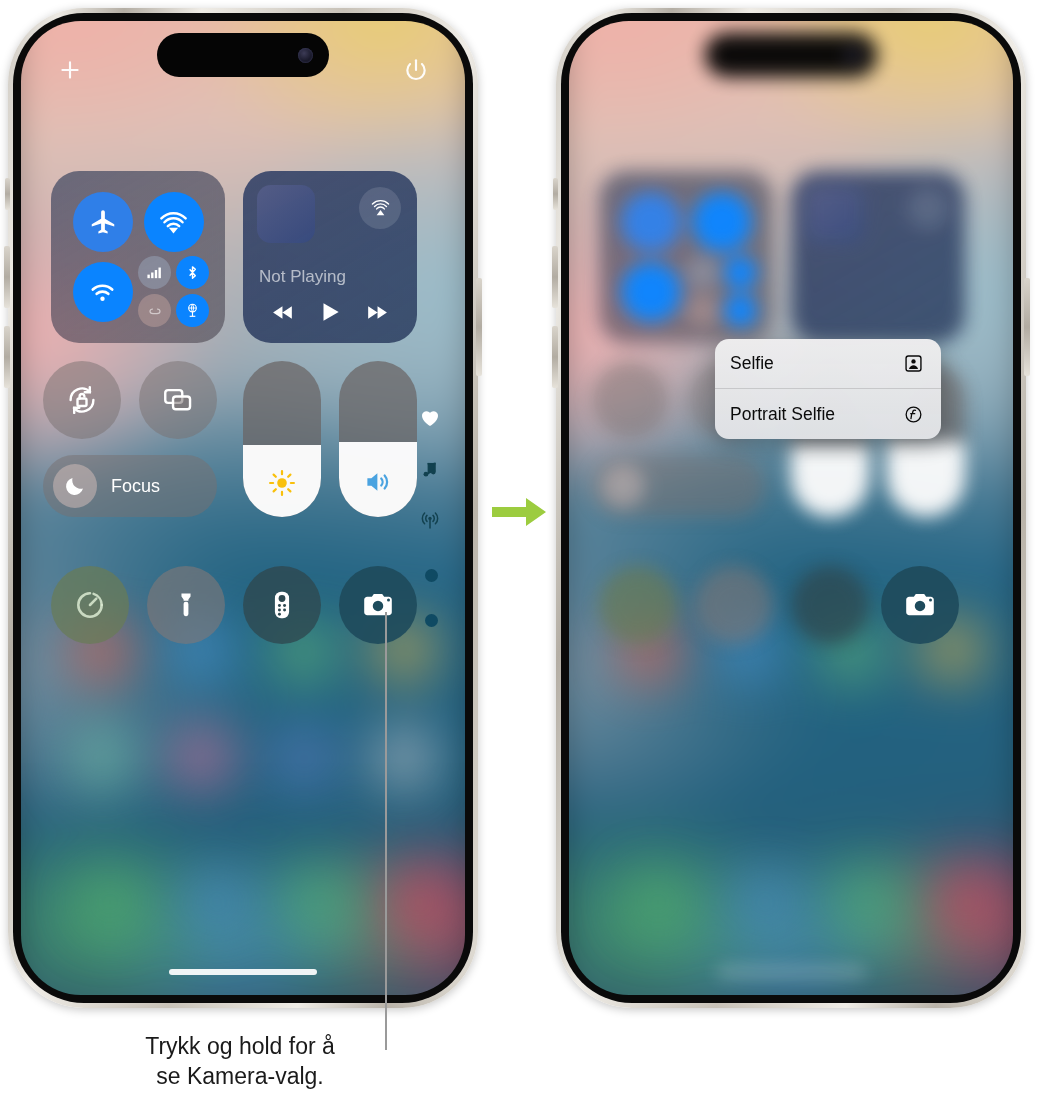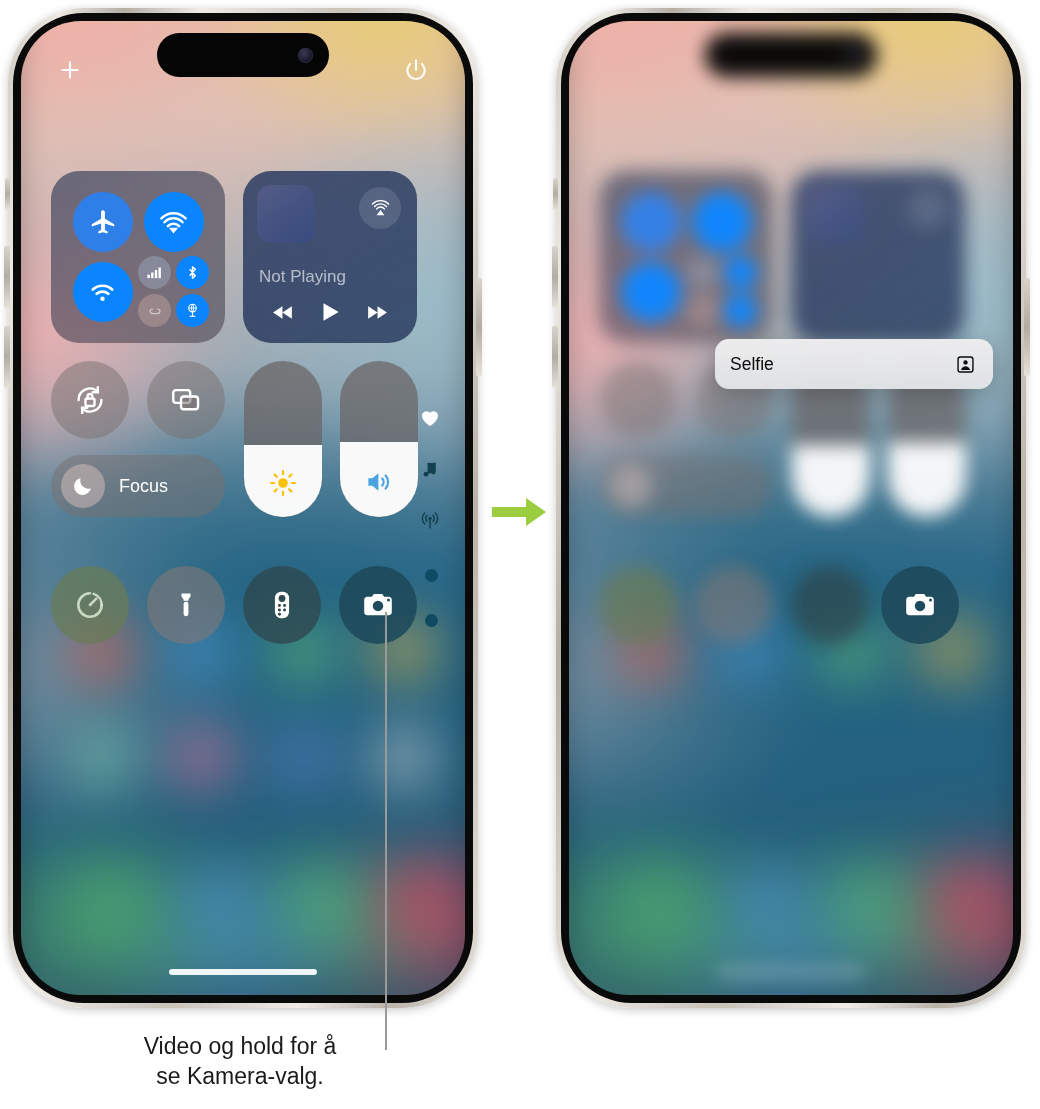--- a/index.html
+++ b/index.html
@@ -130,21 +130,21 @@
   .media .title {
     position:absolute; left:16px; top:96px;
     color: rgba(255,255,255,.62); font-size:17px; font-weight:500;
   }
   .media .transport {
     position:absolute; left:0; right:0; bottom:14px;
     display:flex; align-items:center; justify-content:space-around; padding:0 18px;
     color:#fff;
   }
 
-  .row2 { display:flex; gap:19px; margin-top:18px; }
+  .row2 { display:flex; gap:26px; margin-top:18px;justify-content:flex-end; }
   .leftcol { width:174px; }
   .toggles { display:flex; gap:18px; }
   .circ {
     width:78px; height:78px; border-radius:50%;
     background: rgba(120,112,112,.50);
     display:flex; align-items:center; justify-content:center;
   }
   .focus {
     margin-top:16px; width:174px; height:62px; border-radius:31px;
     background: rgba(120,112,112,.50);
@@ -187,21 +187,21 @@
   .dots { position:absolute; right:27px; top:548px; }
   .dot { width:13px; height:13px; border-radius:50%; background:#0f4a63; margin-bottom:32px; }
 
   .home-ind {
     position:absolute; left:50%; transform:translateX(-50%); bottom:20px;
     width:148px; height:6px; border-radius:3px; background: rgba(255,255,255,.92);
   }
 
   
   .popup {
-    position:absolute; left:146px; top:318px; width:278px;
+    position:absolute; left:146px; top:318px; width:226px;
     border-radius:14px; overflow:hidden;
     background: linear-gradient(180deg, rgba(239,238,239,.97), rgba(226,228,231,.96));
     box-shadow: 0 6px 22px rgba(0,0,0,.22);
     backdrop-filter: blur(18px);
   }
   .pitem {
     height:50px; display:flex; align-items:center; justify-content:space-between;
     padding: 0 16px 0 15px;
     border-bottom: 1px solid rgba(0,0,0,.13);
     color:#0b0b0b; font-size:17.5px;
@@ -578,29 +578,38 @@
             <svg viewBox="0 0 24 24" width="21" height="21" fill="none" stroke="#0b0b0b" stroke-width="1.6">
               <rect x="3.5" y="3.5" width="17" height="17" rx="2.6"></rect>
               <circle cx="12" cy="9.6" r="2.5" fill="#0b0b0b" stroke="none"></circle>
               <path d="M6.8 18.2c.9-2.8 3-4.2 5.2-4.2s4.3 1.4 5.2 4.2z" fill="#0b0b0b" stroke="none"></path>
             </svg>
           </span>
         </div>
 
 
 
+        <div class="pitem">
+          <span>Portrait Selfie</span>
+          <span class="pico">
+            <svg viewBox="0 0 24 24" width="21" height="21" fill="none" stroke="#0b0b0b" stroke-width="1.5">
+              <circle cx="12" cy="12" r="8.4"></circle>
+              <path d="M14.3 7.2c-1.6-.5-2.9.2-3.2 2l-.3 1.8m-2 0h4.6m-3.4 0l-.9 5.6" stroke-linecap="round"></path>
+            </svg>
+          </span>
+        </div>
       </div>
     </div>
   </div>
 
   <div class="arrow">
     <svg viewBox="0 0 60 40" width="60" height="40">
       <path d="M2 15 h34 V6 l20 14 -20 14 V25 H2 z" fill="#9ccc3f"></path>
     </svg>
   </div>
 
   <div class="callout-line"></div>
   <div class="caption">
-    <div>Video og hold for å</div>
+    <div>Trykk og hold for å</div>
     <div>se Kamera-valg.</div>
   </div>
 
 </div>
 
 </body></html>

